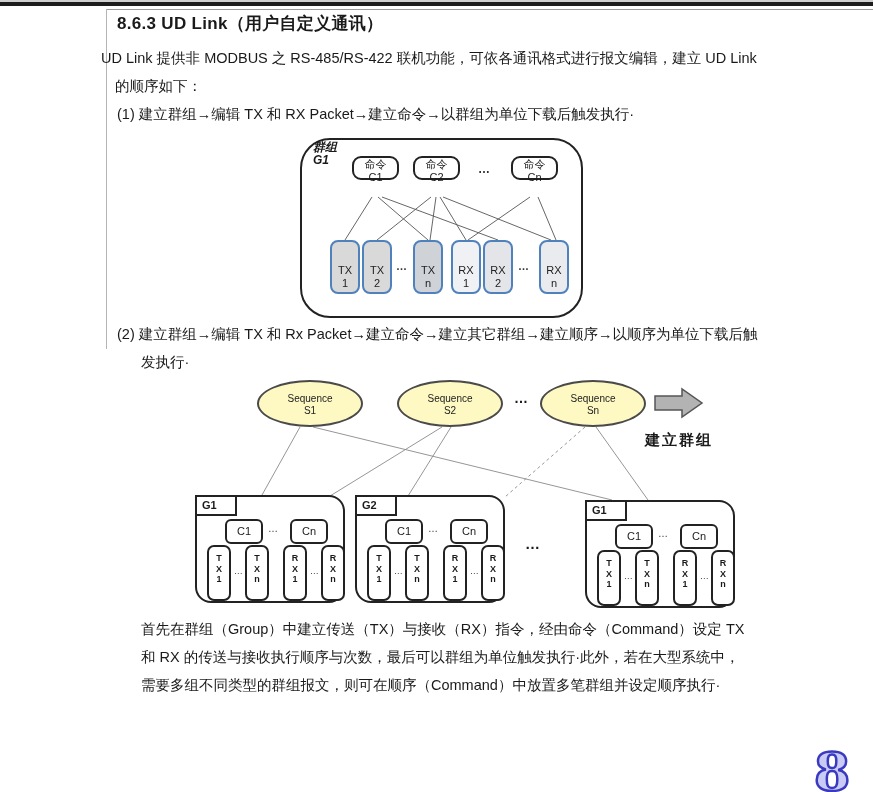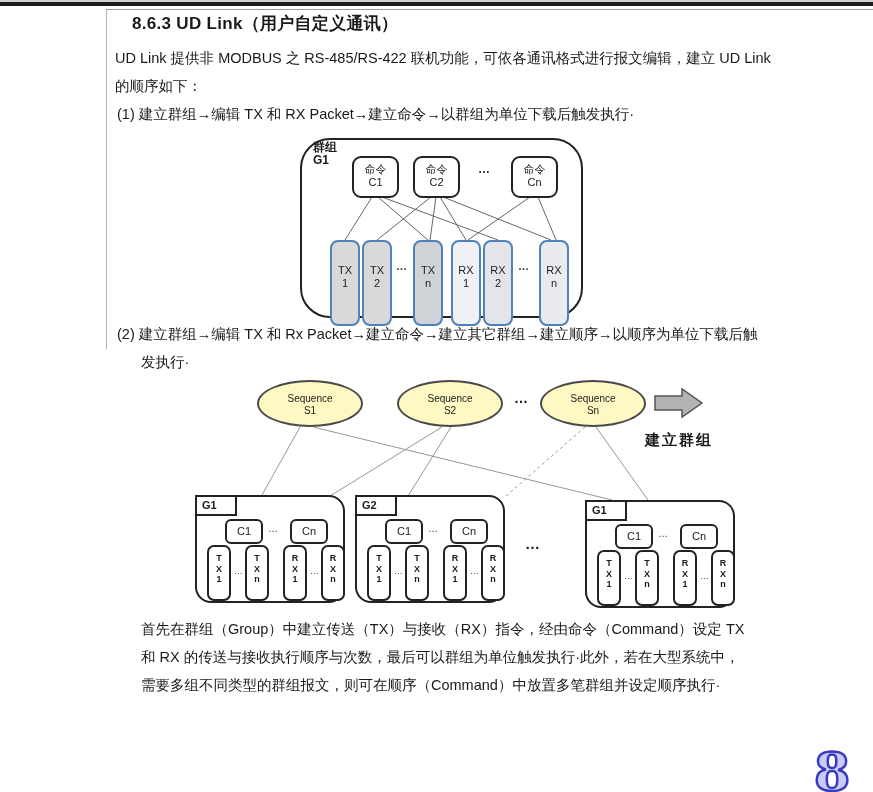--- a/index.html
+++ b/index.html
@@ -5,46 +5,46 @@
   * { margin:0; padding:0; box-sizing:border-box; }
   body { background:#fff; font-family:"Liberation Sans","DejaVu Sans",sans-serif; }
   #page { position:relative; width:873px; height:792px; background:#ffffff; overflow:hidden; color:#1a1a1a; }
 
   
   .top-gray  { position:absolute; left:0; top:0; width:873px; height:2px; background:#cfcfcf; }
   .top-black { position:absolute; left:0; top:2px; width:873px; height:4px; background:#1c1c1c; }
   .hline     { position:absolute; left:106px; top:9px; width:767px; height:1px; background:#9a9a9a; }
   .vline     { position:absolute; left:106px; top:9px; width:1px; height:340px; background:#b5b5b5; }
 
-  .title { position:absolute; left:117px; top:12px; font-size:17px; font-weight:bold; letter-spacing:0.3px;margin-left:15px; }
+  .title { position:absolute; left:117px; top:12px; font-size:17px; font-weight:bold; letter-spacing:0.3px; }
 
   .bodytext { position:absolute; font-size:14.5px; white-space:nowrap; }
-  .t-intro1 { left:115px; top:49px; }
+  .t-intro1 { left:101px; top:49px; }
   .t-intro2 { left:115px; top:77px; }
   .t-step1  { left:117px; top:105px; }
   .t-step2a { left:117px; top:325px; }
   .t-step2b { left:141px; top:353px; }
   .t-out1   { left:141px; top:620px; }
   .t-out2   { left:141px; top:648px; }
   .t-out3   { left:141px; top:676px; }
 
   svg.overlay { position:absolute; left:0; top:0; pointer-events:none; }
 
   
   .d1-container { position:absolute; left:300px; top:138px; width:283px; height:180px;
                   border:2px solid #222; border-radius:30px; }
   .d1-label { position:absolute; left:313px; top:141px; font-size:12px; font-weight:bold;
-              line-height:13px; white-space:pre-line; }
-  .cmdbox { position:absolute; width:47px; height:42px; border:2px solid #222; border-radius:9px;
-            background:#fff; font-size:11px; line-height:13px; text-align:center; padding-top:5px;
+              line-height:13px; white-space:pre-line;font-style:italic; }
+  .cmdbox { position:absolute; width:47px; height:24px; border:2px solid #222; border-radius:9px;
+            background:#fff; font-size:11px; line-height:13px; text-align:center; 
             white-space:pre-line; }
   .cmd1 { left:352px; top:156px; } .cmd2 { left:413px; top:156px; } .cmdn { left:511px; top:156px; }
   .d1-dots { position:absolute; left:478px; top:162px; font-size:12px; font-weight:bold; color:#333; }
 
-  .packet { position:absolute; width:30px; height:86px; top:240px; border:2px solid #4f81bd;
+  .packet { position:absolute; width:30px; height:54px; top:240px; border:2px solid #4f81bd;
             border-radius:8px; font-size:11px; line-height:13px; text-align:center; padding-top:22px;
             white-space:pre-line; color:#222; }
   .pk-dots { position:absolute; top:260px; font-size:11px; font-weight:bold; color:#333; }
 
   
   .seq { position:absolute; width:106px; height:47px; top:380px; border:2px solid #4a4a4a;
          border-radius:50%; background:#fef9c3; font-size:10px; line-height:12px; text-align:center;
          padding-top:11px; white-space:pre-line; color:#222; }
   .seq-dots { position:absolute; left:514px; top:390px; font-size:14px; font-weight:bold; }
   .trigger  { position:absolute; left:645px; top:431px; font-size:15px; font-weight:bold; letter-spacing:2px; }

